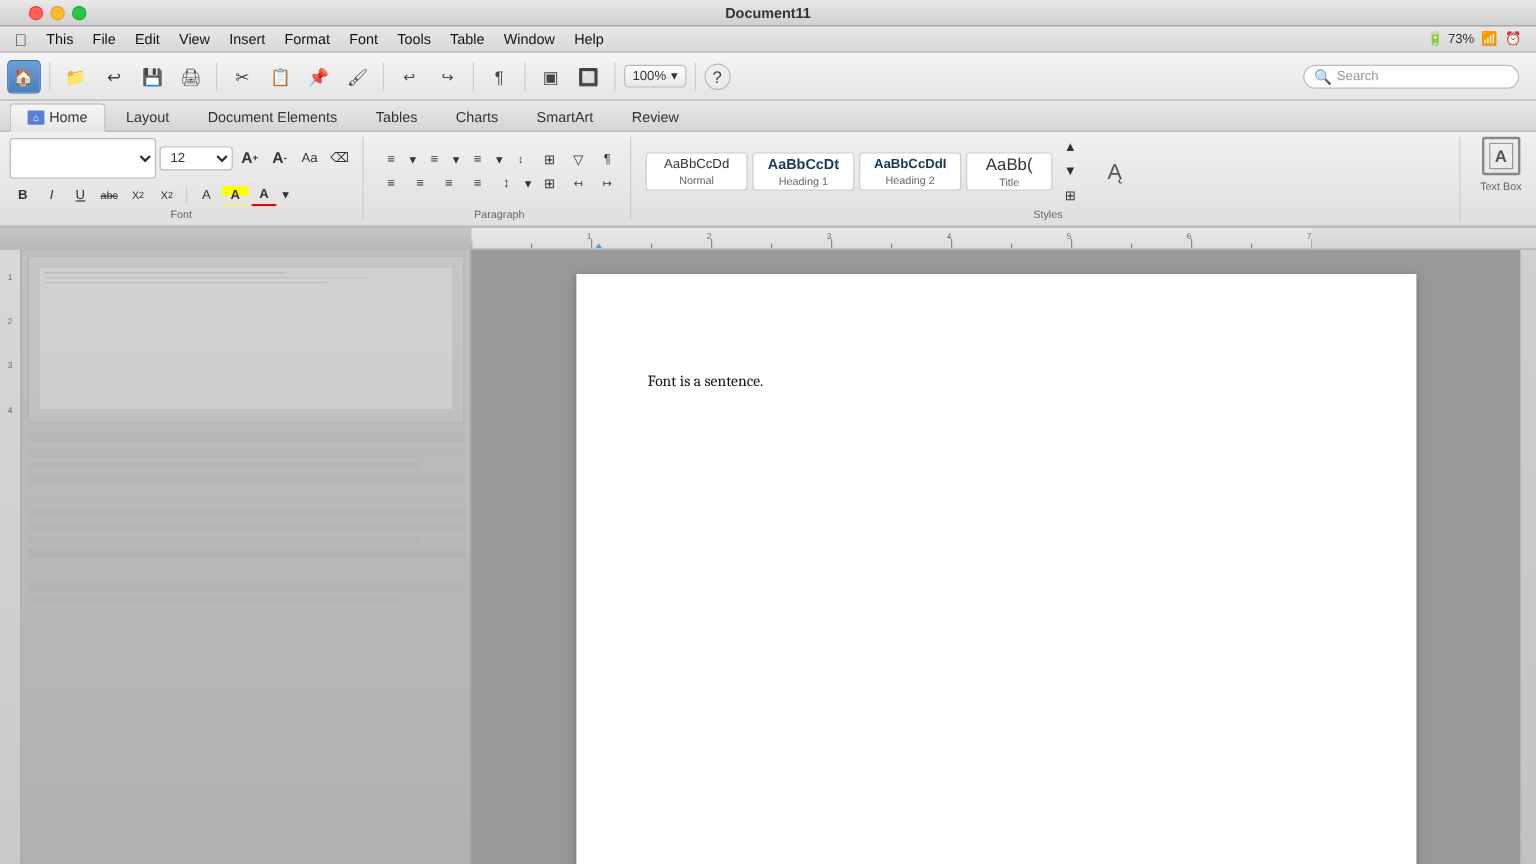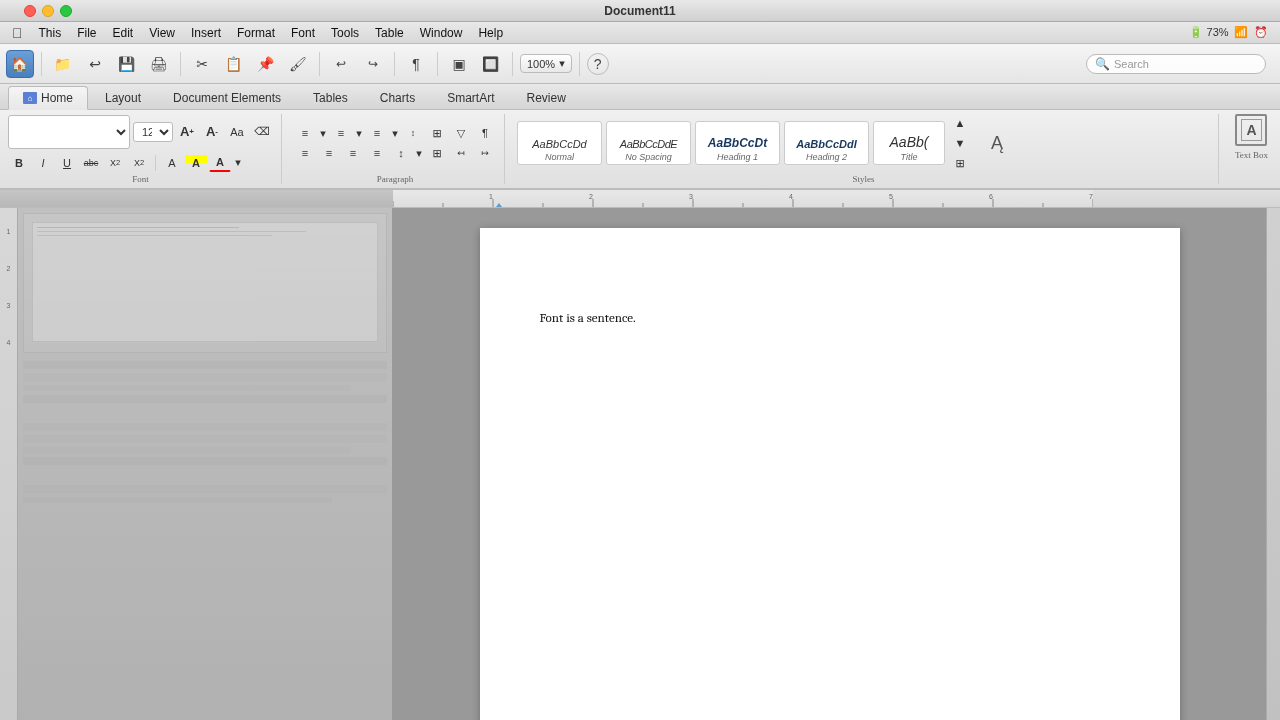--- a/index.html
+++ b/index.html
@@ -190,21 +190,20 @@
       border-right: 1px solid #ccc;
       padding-right: 8px;
       margin-right: 4px;
     }
     .ribbon-group:last-child { border-right: none; }
     .ribbon-group-label {
       font-size: 9px;
       color: #666;
       margin-top: 2px;
       text-align: center;
-      font-family: Liberation Serif, serif;
     }
     .ribbon-group-content {
       display: flex;
       align-items: center;
       gap: 3px;
       flex: 1;
     }
 
     
     .font-select {
@@ -220,21 +219,21 @@
     }
     .size-select {
       height: 20px;
       font-size: 11px;
       border: 1px solid #bbb;
       border-radius: 3px;
       background: white;
       padding: 0 4px;
       color: #333;
       cursor: pointer;
-      width: 40px;
+      width: 61px;
     }
 
     
     .format-row {
       display: flex;
       align-items: center;
       gap: 2px;
       margin-top: 2px;
     }
     .fmt-btn {
@@ -253,32 +252,31 @@
 
     
     .styles-area {
       display: flex;
       align-items: center;
       gap: 4px;
       flex: 1;
     }
     .style-item {
       width: 85px;
-      height: 44px;
+      height: 32px;
       border: 1px solid #ccc;
       border-radius: 3px;
       background: white;
       display: flex;
       flex-direction: column;
       align-items: center;
-      justify-content: flex-end;
+      justify-content: center;
       cursor: pointer;
       font-size: 11px;
       padding: 2px;
-      font-style: italic;
     }
     .style-preview {
       font-size: 10px;
       color: #555;
     }
     .style-label {
       font-size: 9px;
       color: #666;
       margin-top: 2px;
     }
@@ -578,24 +576,20 @@
     <div class="ribbon-group-label">Paragraph</div>
   </div>
 
   <div class="ribbon-group" style="flex:1;">
     <div class="ribbon-group-content" style="width:100%;">
       <div class="styles-area">
         <div class="style-item style-normal">
           <span class="style-preview">AaBbCcDd</span>
           <span class="style-label">Normal</span>
         </div>
-        <div class="style-item style-nospace">
-          <span class="style-preview">AaBbCcDdE</span>
-          <span class="style-label">No Spacing</span>
-        </div>
         <div class="style-item style-h1">
           <span class="style-preview" style="font-size:12px;font-weight:bold;color:#17375e;">AaBbCcDt</span>
           <span class="style-label">Heading 1</span>
         </div>
         <div class="style-item style-h2">
           <span class="style-preview" style="font-size:11px;font-weight:bold;color:#17375e;">AaBbCcDdI</span>
           <span class="style-label">Heading 2</span>
         </div>
         <div class="style-item style-title" style="width:72px;">
           <span class="style-preview" style="font-size:14px;">AaBb(</span>

